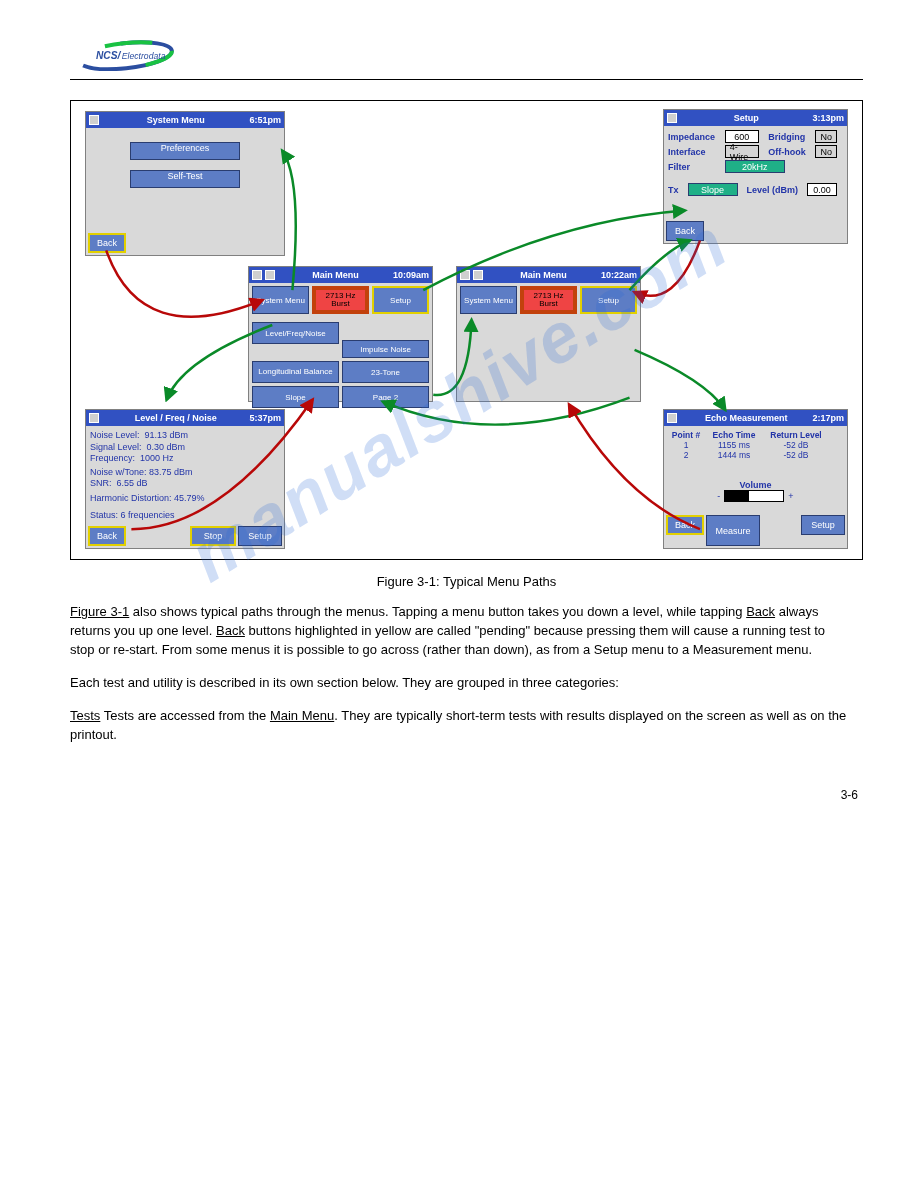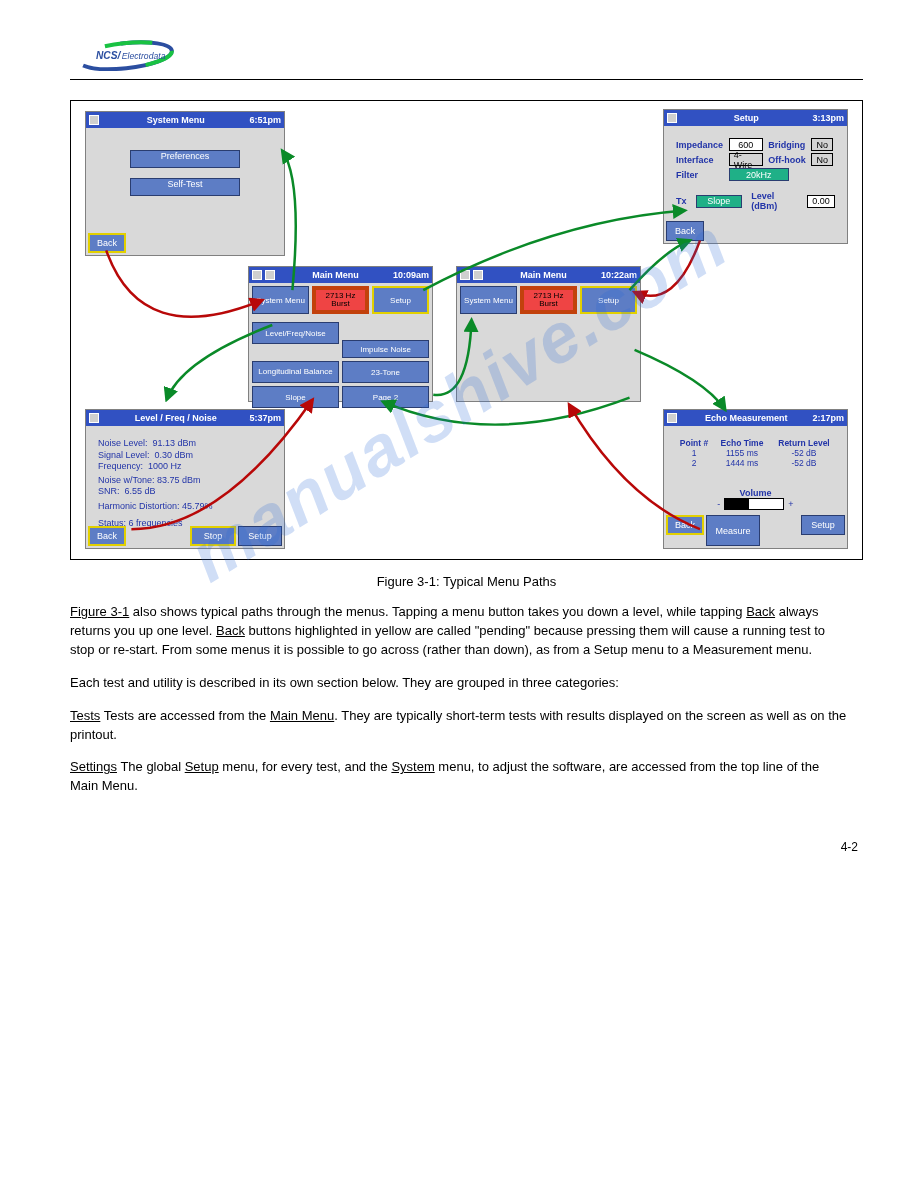--- a/index.html
+++ b/index.html
@@ -7,21 +7,21 @@
   .page { position: relative; padding: 40px 55px 60px 70px; }
   .logo { width: 110px; margin-bottom: 8px; }
   .logo svg { display: block; }
   .hr { border: none; border-top: 1px solid #000; margin-bottom: 20px; }
   .diagram-frame { border: 1px solid #000; position: relative; height: 460px; margin-bottom: 14px; }
   .diagram-frame svg.arrows { position: absolute; top: 0; left: 0; width: 100%; height: 100%; pointer-events: none; z-index: 5; }
   .screen { position: absolute; background: #d9d9d9; border: 1px solid #808080; font-size: 9px; }
   .title-bar { background: #3151c2; color: #fff; display: flex; align-items: center; height: 16px; padding: 0 3px; font-weight: bold; }
   .tb-icon { width: 10px; height: 10px; background: #cfcfcf; border: 1px solid #fff; margin-right: 3px; }
   .tb-time { margin-left: auto; }
-  .scr-body { padding: 12px; position: relative; }
+  .scr-body { padding: 4px; position: relative; }
   .btn { background: #5d7dc5; color: #fff; border: 1px solid #2a3d70; display: inline-flex; align-items: center; justify-content: center; text-align: center; font-size: 9px; }
   .btn.light { background: #ef4444; color: #000; border: 4px solid #c2410c; }
   .btn.hl2 { outline: 2px solid #e2d000; outline-offset: -2px; }
   .val-box { background: #fff; border: 1px solid #000; display: inline-flex; align-items: center; justify-content: center; font-size: 9px; padding: 0 4px; }
   .green-box { background: #1fb087; color: #fff; border: 1px solid #2a3d70; display: inline-flex; align-items: center; justify-content: center; font-size: 9px; padding: 0 6px; }
   .label-bl { color: #2234a8; font-weight: bold; font-size: 9px; }
   .footer-row { position: absolute; bottom: 0; left: 0; right: 0; display: flex; gap: 2px; padding: 2px; }
   .fig-caption { text-align: center; font-weight: normal; font-size: 13px; margin-bottom: 14px; }
   .body-text { font-size: 13px; line-height: 1.45; max-width: 780px; }
   .body-text p { margin-bottom: 14px; }
@@ -242,20 +242,16 @@
 
   <div class="body-text">
     <p>
       <span class="u">Figure 3-1</span><span> also shows typical paths through the menus. Tapping a menu button takes you down a level, while tapping </span><span class="u">Back</span><span> always returns you up one level. </span><span class="u">Back</span><span> buttons highlighted in yellow are called "pending" because pressing them will cause a running test to stop or re-start. From some menus it is possible to go across (rather than down), as from a Setup menu to a Measurement menu.</span>
     </p>
     <p>Each test and utility is described in its own section below. They are grouped in three categories:</p>
     <p>
       <span class="u">Tests</span>
       <span>Tests are accessed from the </span><span class="u">Main Menu</span><span>. They are typically short-term tests with results displayed on the screen as well as on the printout.</span>
     </p>
-    <p>
-      <span class="u">Settings</span>
-      <span>The global </span><span class="u">Setup</span><span> menu, for every test, and the </span><span class="u">System</span><span> menu, to adjust the software, are accessed from the top line of the Main Menu.</span>
-    </p>
   </div>
 
-  <div class="pagefoot">4-2</div>
+  <div class="pagefoot">3-6</div>
 </div>
 
 </body></html>

